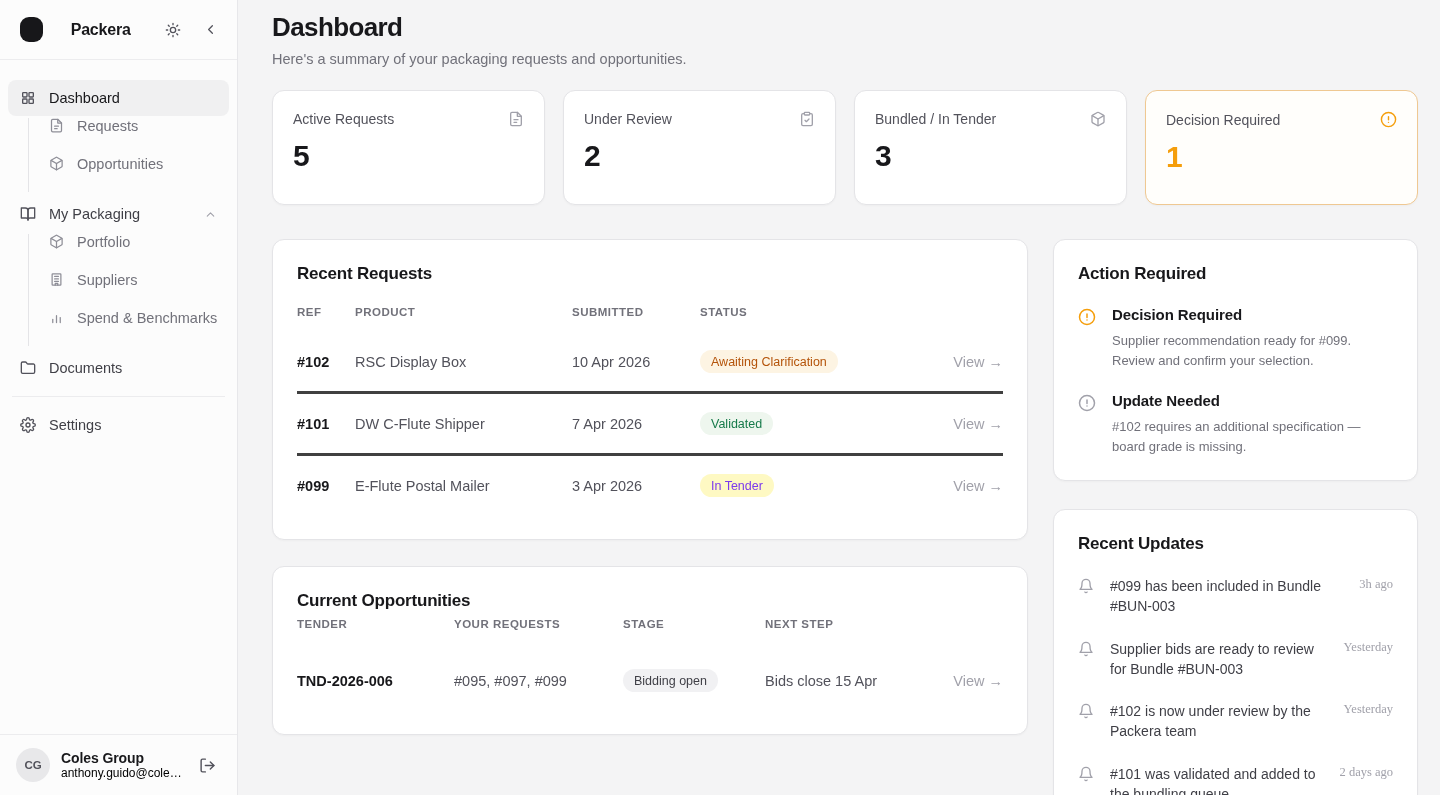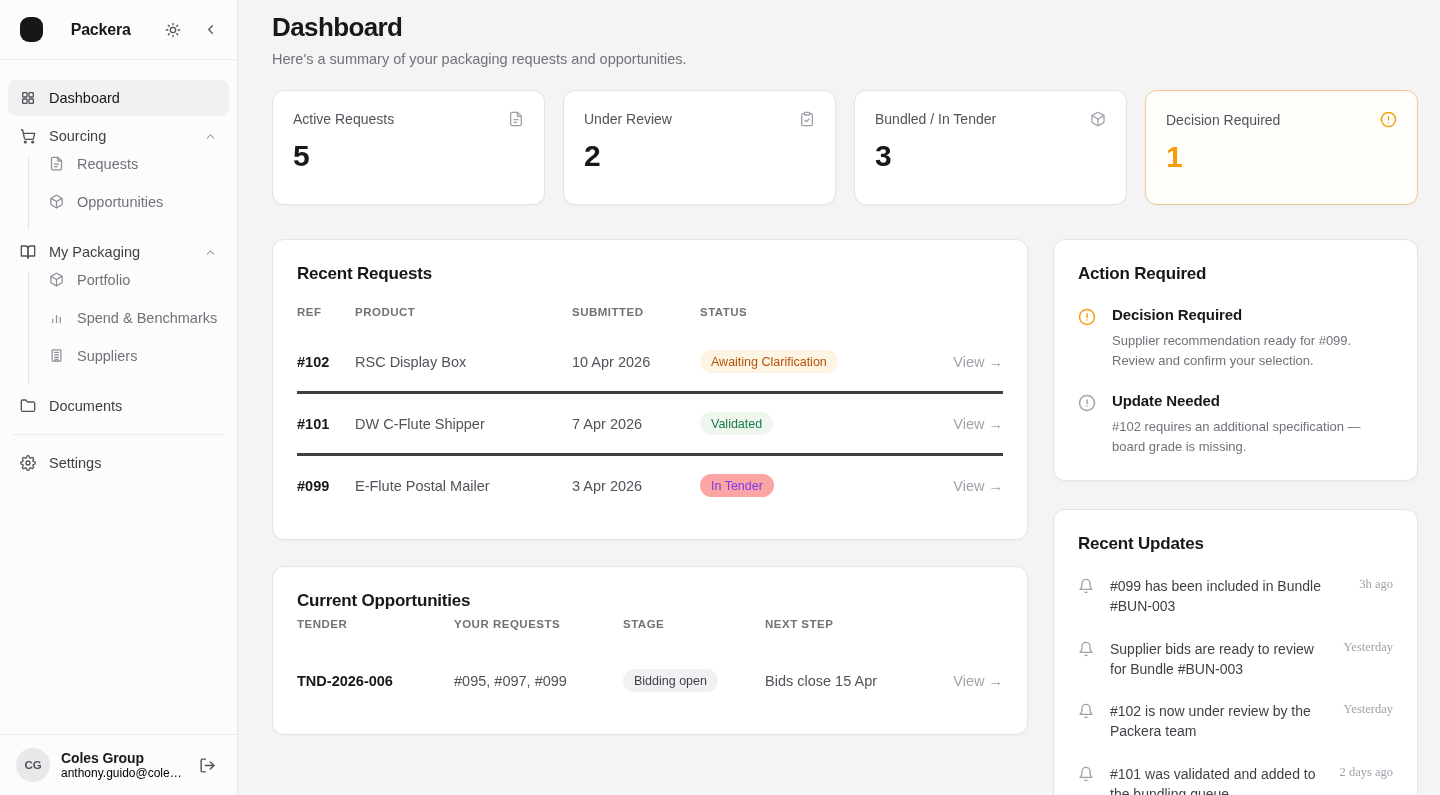--- a/index.html
+++ b/index.html
@@ -87,21 +87,21 @@
   .trow { display:grid; align-items:center; padding:18px 0; font-size:14.5px; }
   .trow + .trow { border-top:3px solid #404040; }
   .grid-req { grid-template-columns:58px 217px 128px 1fr 64px; }
   .grid-opp { grid-template-columns:157px 169px 142px 1fr 64px;margin-top:7px; }
   .cell-ref { font-weight:700; }
   .cell-muted { color:#52525b; }
   .view-link { color:#a1a1aa; font-size:14.5px; text-align:right; white-space:nowrap; cursor:pointer; }
   .pill { display:inline-block; padding:4.5px 11px; border-radius:999px; font-size:12.5px; font-weight:500; }
   .pill.warning { background:#fdf4e3; color:#b45309; }
   .pill.success { background:#eef6ee; color:#167a4a; }
-  .pill.info    { background:#fca5a5; color:#7c3aed; }
+  .pill.info    { background:#fef9c3; color:#7c3aed; }
   .pill.neutral { background:#f1f1f3; color:#3f3f46; }
 
   .opps-card { margin-top:26px; }
 
   
   .action-item { display:grid; grid-template-columns:20px 1fr; column-gap:14px; margin-top:22px; }
   .action-icon { color:#f59e0b; margin-top:2px; }
   .action-icon.muted { color:#a1a1aa; }
   .action-title { font-size:15px; font-weight:700; letter-spacing:-0.1px; }
   .action-desc { grid-column:2; font-size:13px; color:#71717a; line-height:1.5; margin-top:5px; max-width:280px; }
@@ -143,35 +143,20 @@
         <svg width="16" height="16" viewBox="0 0 24 24" fill="none" stroke="currentColor" stroke-width="2" stroke-linejoin="round">
             <rect x="4" y="4" width="6.5" height="6.5" rx="1"></rect>
             <rect x="13.5" y="4" width="6.5" height="6.5" rx="1"></rect>
             <rect x="4" y="13.5" width="6.5" height="6.5" rx="1"></rect>
             <rect x="13.5" y="13.5" width="6.5" height="6.5" rx="1"></rect>
           </svg>
       </span>
       <span>Dashboard</span>
     </div>
 
-    <div class="nav-item">
-      <span class="ni">
-        <svg width="16" height="16" viewBox="0 0 24 24" fill="none" stroke="currentColor" stroke-width="2" stroke-linecap="round" stroke-linejoin="round">
-            <circle cx="8" cy="21" r="1.4"></circle>
-            <circle cx="19" cy="21" r="1.4"></circle>
-            <path d="M2 3h2l2.6 12.6a2 2 0 0 0 2 1.4h9.7a2 2 0 0 0 2-1.6L22 8H5"></path>
-          </svg>
-      </span>
-      <span>Sourcing</span>
-      <span class="chev">
-        <svg width="13" height="13" viewBox="0 0 24 24" fill="none" stroke="currentColor" stroke-width="2" stroke-linecap="round" stroke-linejoin="round">
-            <polyline points="18 15 12 9 6 15"></polyline>
-          </svg>
-      </span>
-    </div>
 
     <div class="subgroup">
       <div class="sub-item">
         <span class="ni">
           <svg width="15" height="15" viewBox="0 0 24 24" fill="none" stroke="currentColor" stroke-width="2" stroke-linecap="round" stroke-linejoin="round">
               <path d="M14 2H6a2 2 0 0 0-2 2v16a2 2 0 0 0 2 2h12a2 2 0 0 0 2-2V8z"></path>
               <path d="M14 2v6h6"></path>
               <line x1="9" y1="13" x2="15" y2="13"></line>
               <line x1="9" y1="17" x2="13" y2="17"></line>
             </svg>
@@ -211,39 +196,39 @@
           <svg width="15" height="15" viewBox="0 0 24 24" fill="none" stroke="currentColor" stroke-width="2" stroke-linecap="round" stroke-linejoin="round">
               <path d="M21 16V8a2 2 0 0 0-1-1.73l-7-4a2 2 0 0 0-2 0l-7 4A2 2 0 0 0 3 8v8a2 2 0 0 0 1 1.73l7 4a2 2 0 0 0 2 0l7-4A2 2 0 0 0 21 16z"></path>
               <polyline points="3.3 7 12 12 20.7 7"></polyline>
               <line x1="12" y1="22" x2="12" y2="12"></line>
             </svg>
         </span>
         <span>Portfolio</span>
       </div>
       <div class="sub-item">
         <span class="ni">
-          <svg width="15" height="15" viewBox="0 0 24 24" fill="none" stroke="currentColor" stroke-width="2" stroke-linecap="round">
-              <line x1="6" y1="20" x2="6" y2="15"></line>
-              <line x1="12" y1="20" x2="12" y2="9"></line>
-              <line x1="18" y1="20" x2="18" y2="12"></line>
-            </svg>
-        </span>
-        <span>Spend &amp; Benchmarks</span>
-      </div>
-      <div class="sub-item">
-        <span class="ni">
           <svg width="15" height="15" viewBox="0 0 24 24" fill="none" stroke="currentColor" stroke-width="2" stroke-linecap="round" stroke-linejoin="round">
               <rect x="5" y="3" width="14" height="18" rx="1"></rect>
               <line x1="9" y1="7" x2="15" y2="7"></line>
               <line x1="9" y1="11" x2="15" y2="11"></line>
               <line x1="9" y1="15" x2="15" y2="15"></line>
               <path d="M10 21v-3h4v3"></path>
             </svg>
         </span>
         <span>Suppliers</span>
+      </div>
+      <div class="sub-item">
+        <span class="ni">
+          <svg width="15" height="15" viewBox="0 0 24 24" fill="none" stroke="currentColor" stroke-width="2" stroke-linecap="round">
+              <line x1="6" y1="20" x2="6" y2="15"></line>
+              <line x1="12" y1="20" x2="12" y2="9"></line>
+              <line x1="18" y1="20" x2="18" y2="12"></line>
+            </svg>
+        </span>
+        <span>Spend &amp; Benchmarks</span>
       </div>
     </div>
 
     <div class="nav-item">
       <span class="ni">
         <svg width="16" height="16" viewBox="0 0 24 24" fill="none" stroke="currentColor" stroke-width="2" stroke-linecap="round" stroke-linejoin="round">
             <path d="M20 20H4a2 2 0 0 1-2-2V5a2 2 0 0 1 2-2h3.9a2 2 0 0 1 1.7.9l.8 1.2a2 2 0 0 0 1.7.9H20a2 2 0 0 1 2 2v10a2 2 0 0 1-2 2Z"></path>
           </svg>
       </span>
       <span>Documents</span>

